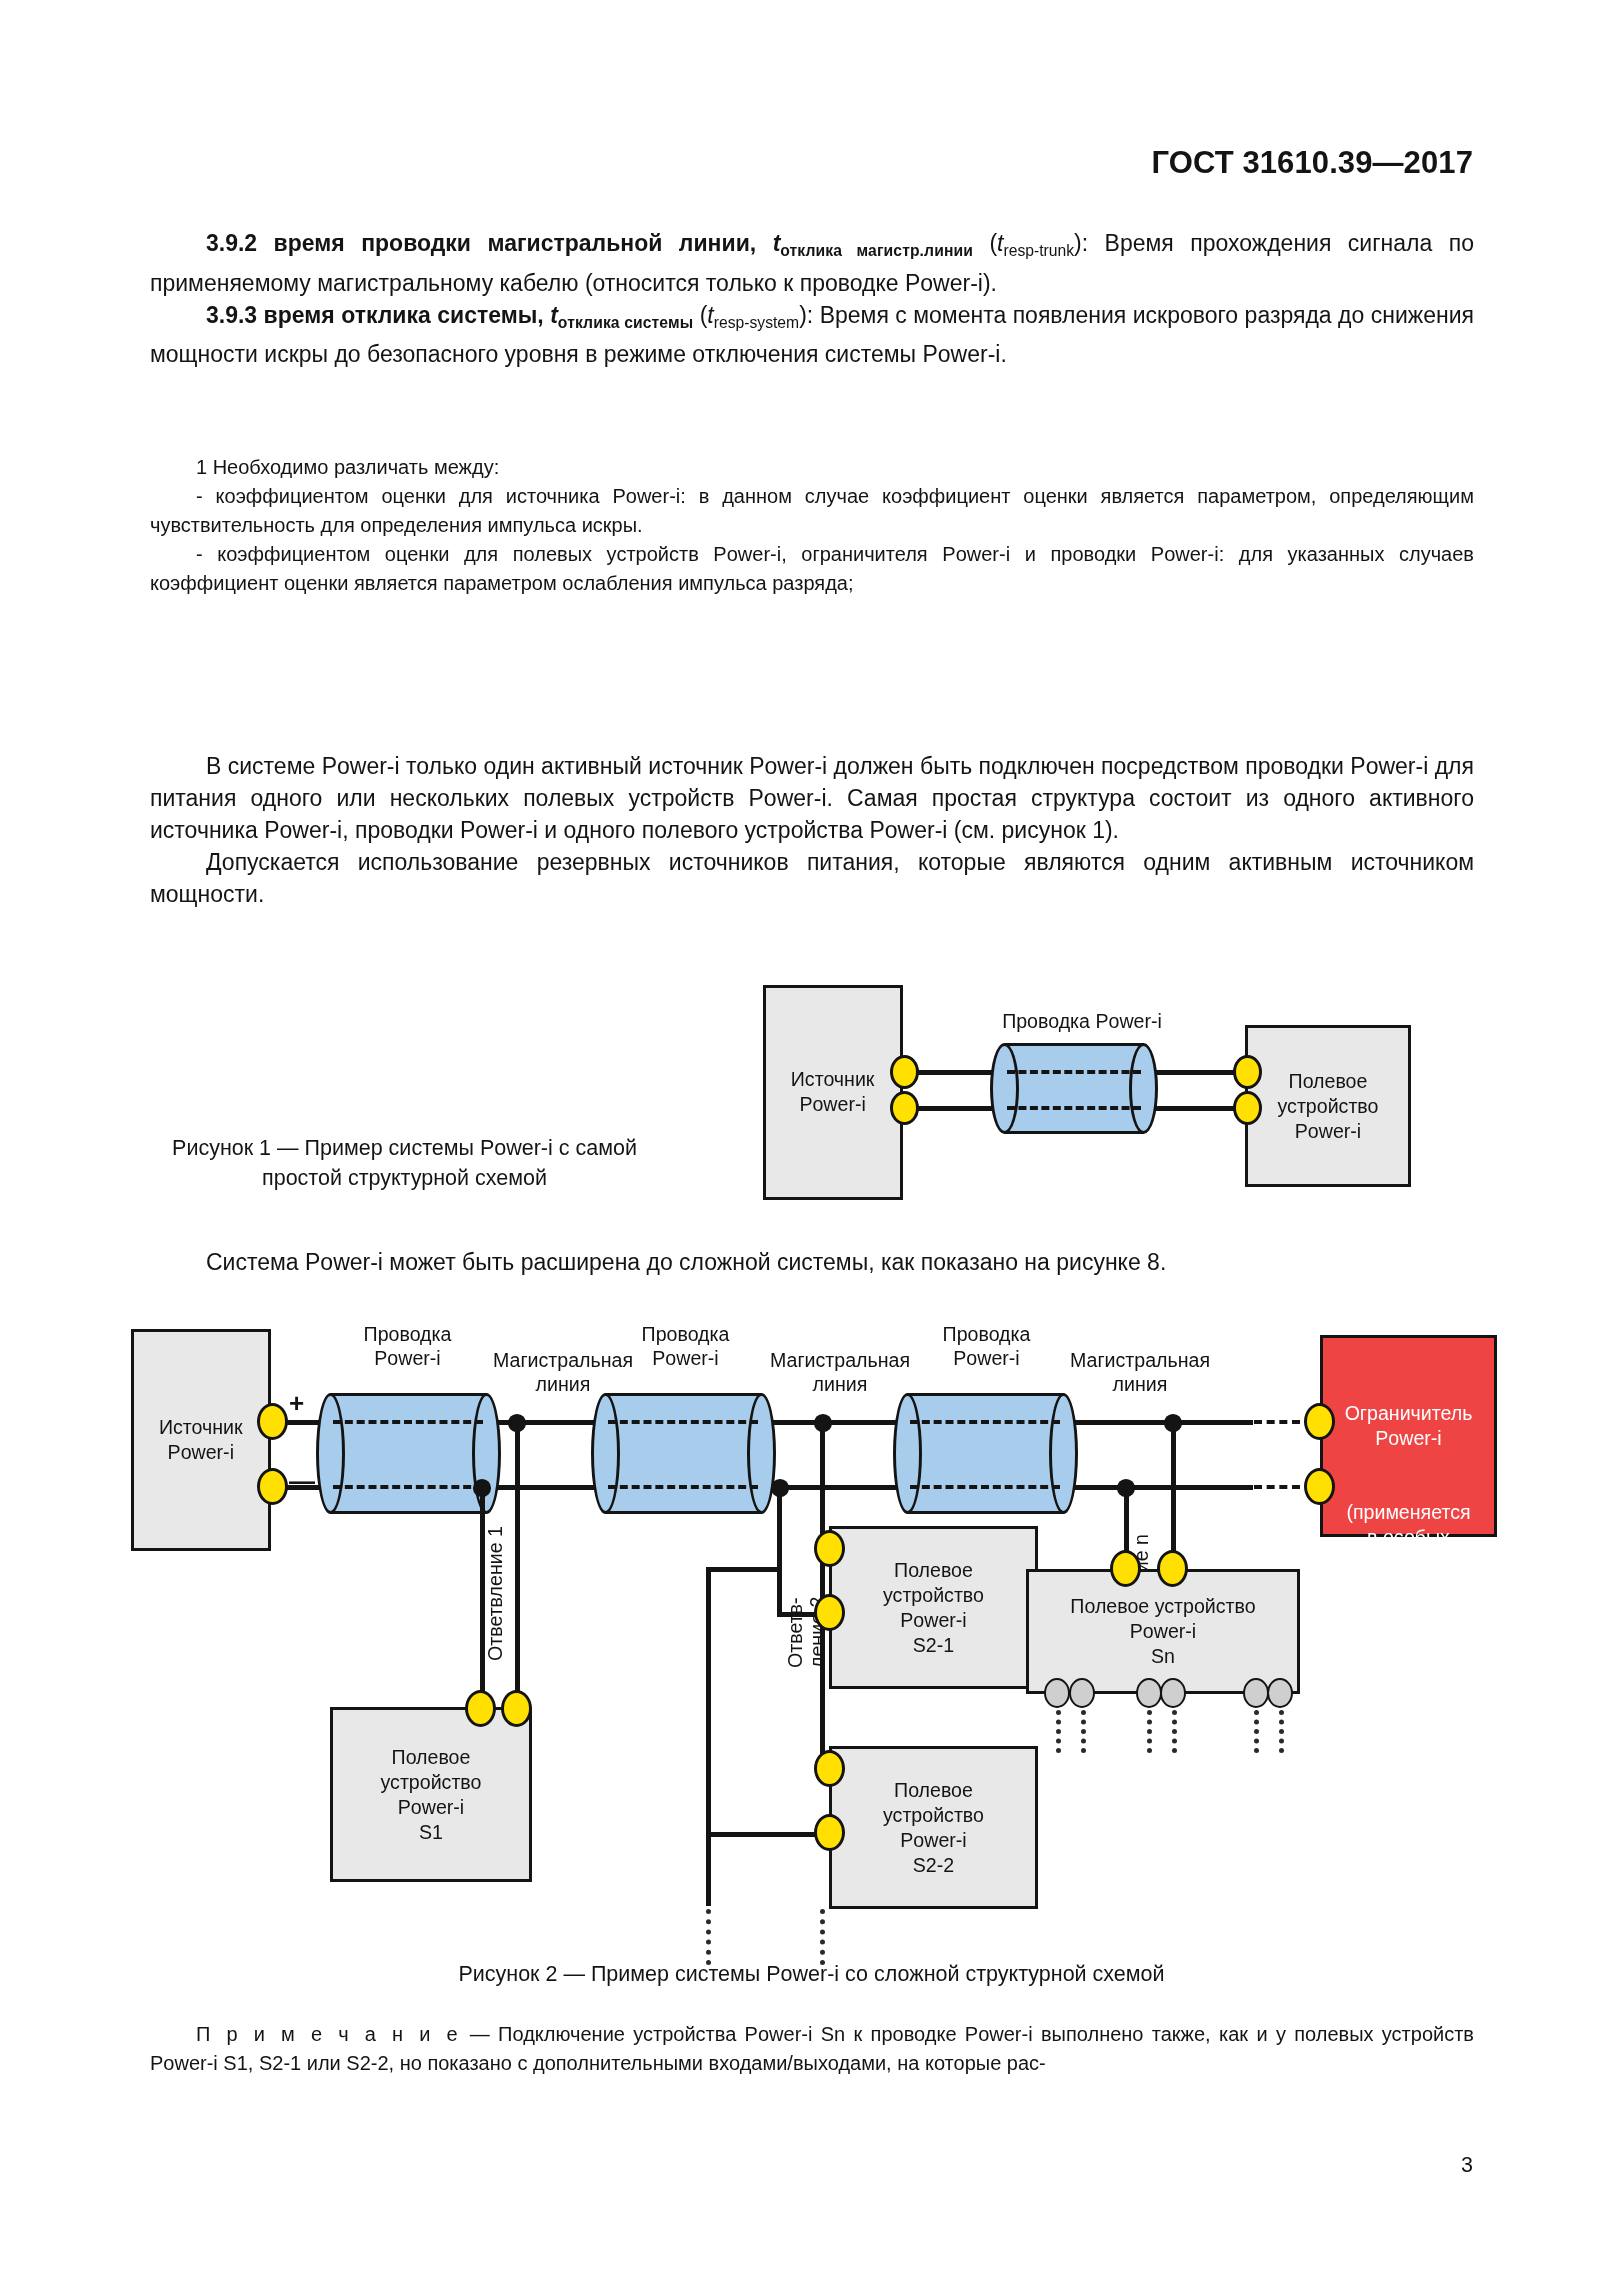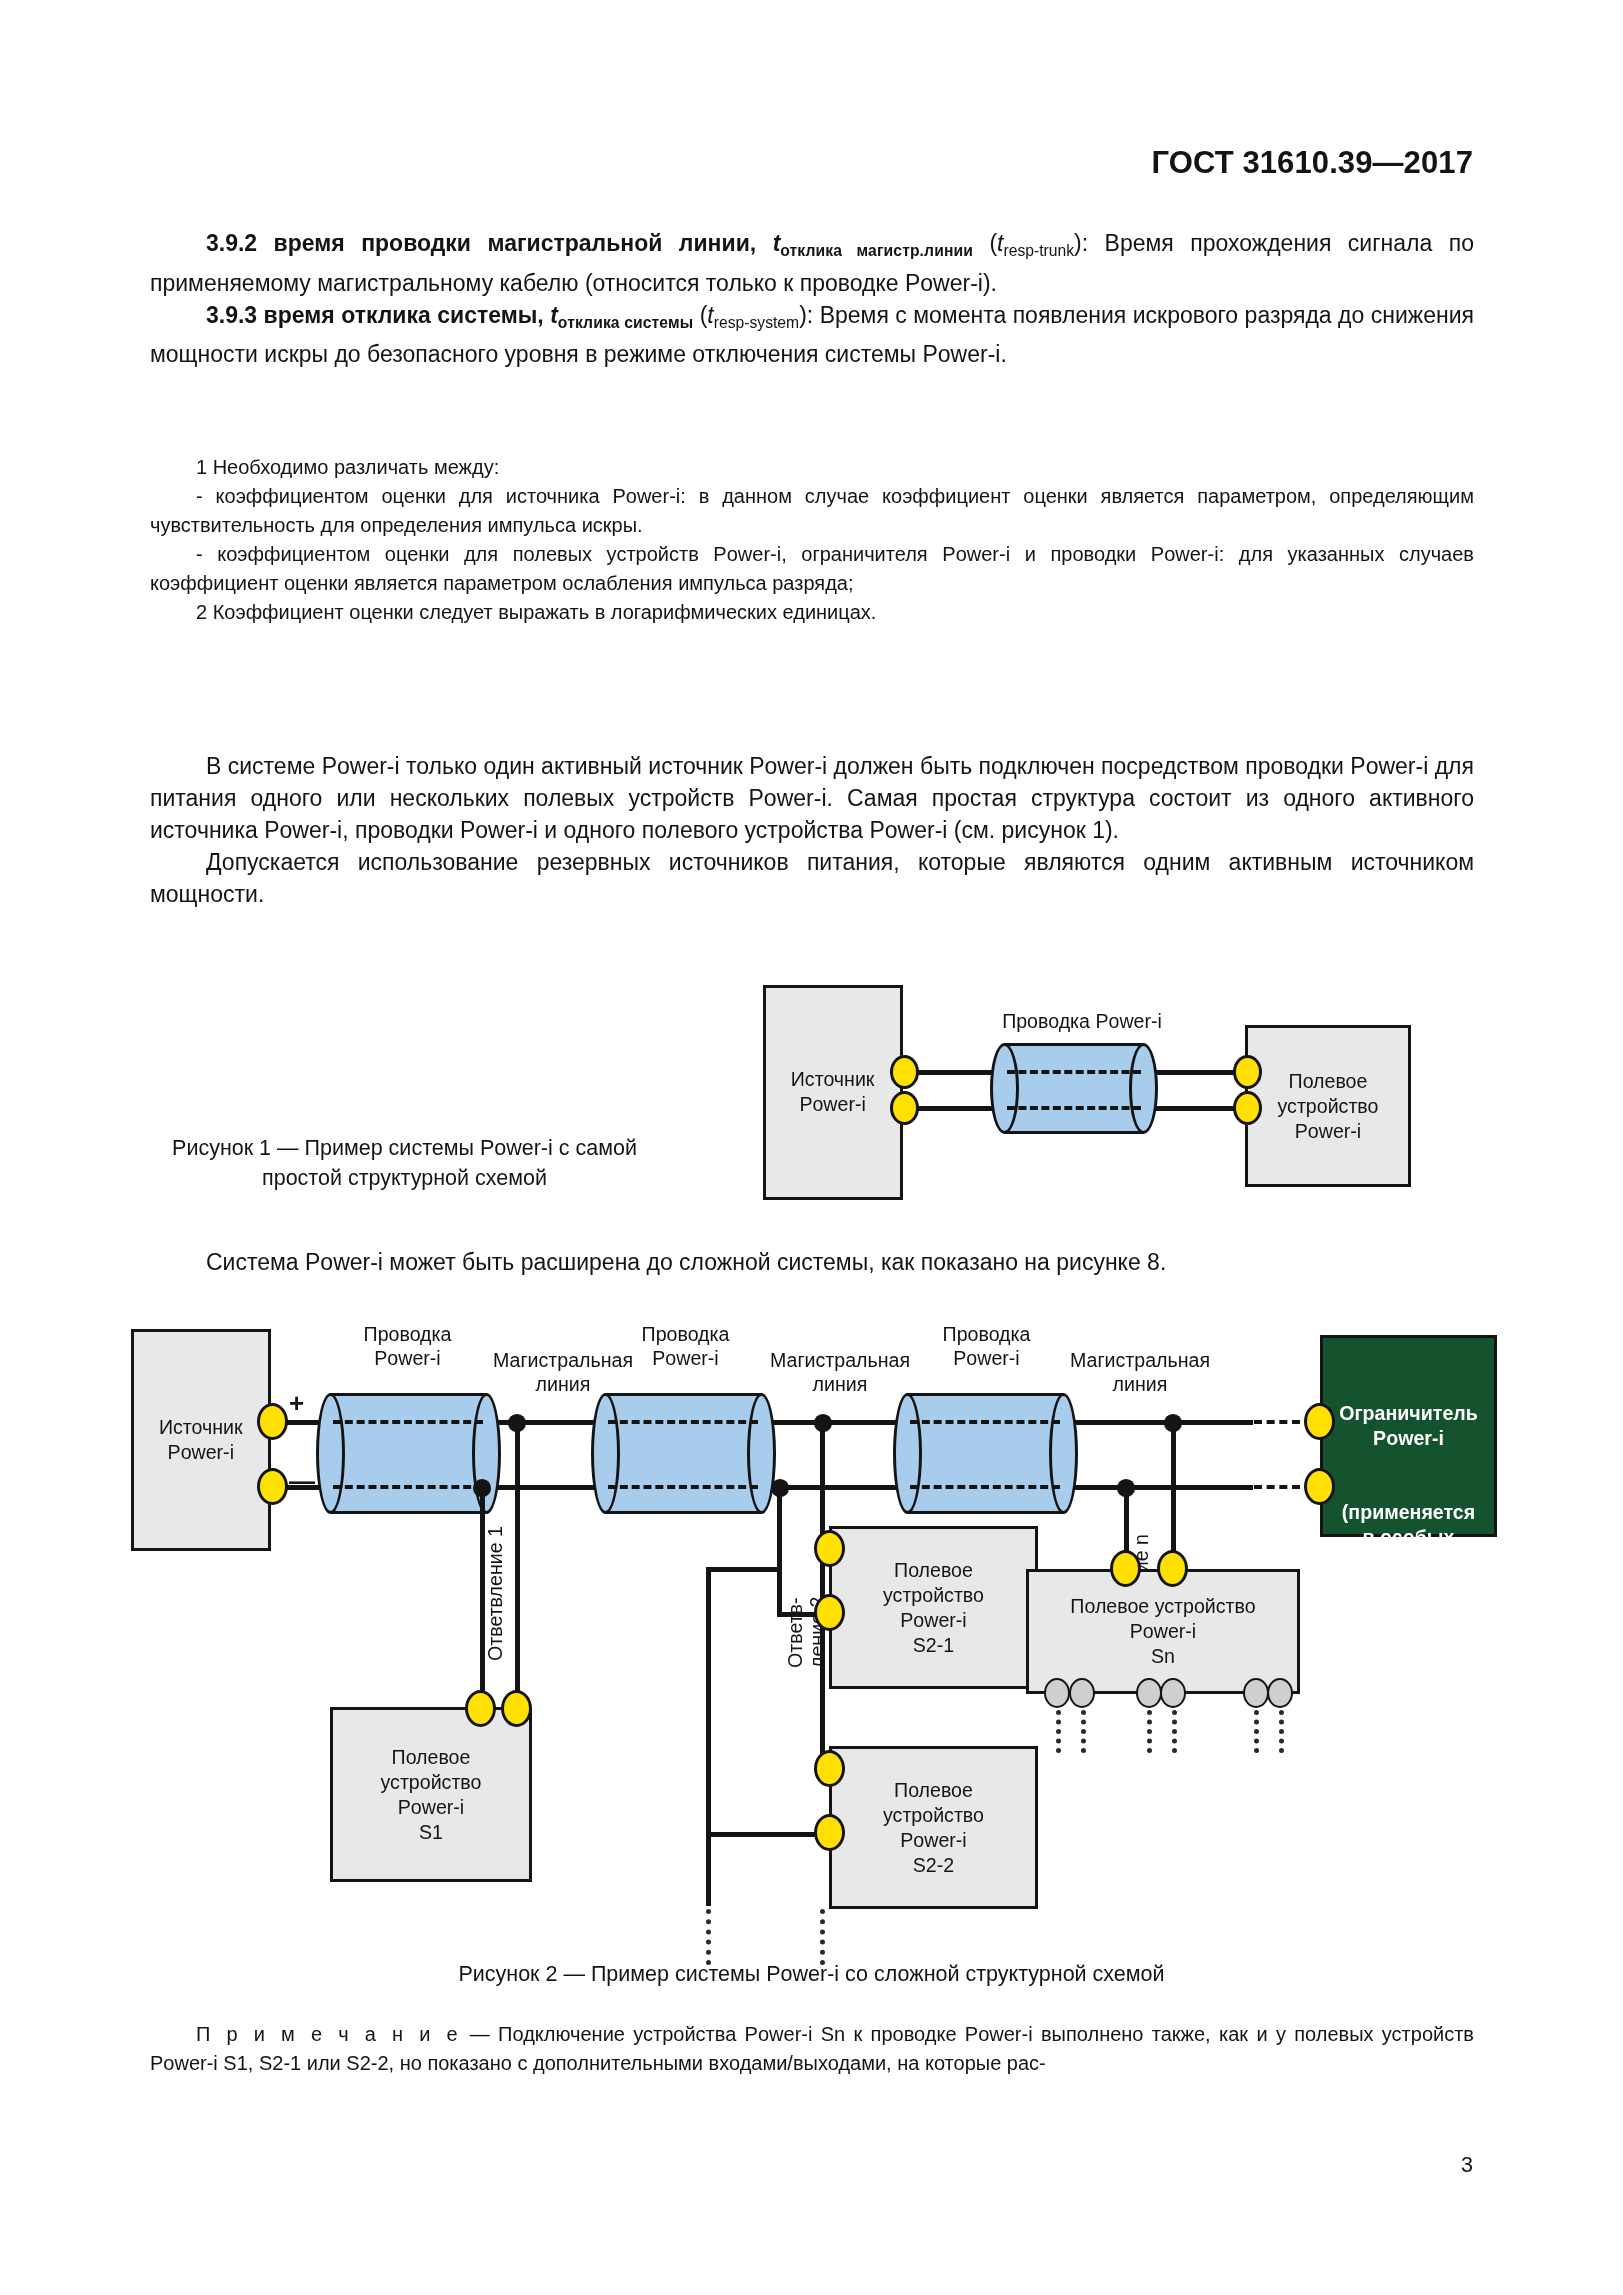--- a/index.html
+++ b/index.html
@@ -60,21 +60,21 @@
 
   
   .fig { position:absolute; }
   .box {
     position:absolute; box-sizing:border-box;
     background:#e8e8e8; border:3.3px solid #141414;
     display:flex; align-items:center; justify-content:center;
     text-align:center; font-size:19.6px; line-height:25px; color:#141414;
     white-space:pre-line;
   }
-  .box.dark { background:#14532d; color:#ffffff; border-color:#141414;font-weight:bold; }
+  .box.dark { background:#ef4444; color:#ffffff; border-color:#141414; }
 
   .wire { position:absolute; background:#141414; }
   .wire.h { height:4.6px; }
   .wire.v { width:4.6px; }
 
   .dashline { position:absolute; height:0; border-top:4.6px dashed #141414; }
   .dashline-dot { position:absolute; width:0; border-left:5.2px dotted #2a2a2a; }
 
   .term {
     position:absolute; box-sizing:border-box;
@@ -124,21 +124,20 @@
     <p class="body"><span class="b">3.9.2</span> <span class="b">время проводки магистральной линии,</span> <span class="b it">t</span><sub class="sb">отклика магистр.линии</sub> (<span class="it">t</span><sub class="sbn">resp-trunk</sub><span>): Время прохождения сигнала по применяемому магистральному кабелю (относится только к проводке Power-i).</span></p>
 
     <p class="body"><span class="b">3.9.3</span> <span class="b">время отклика системы,</span> <span class="b it">t</span><sub class="sb">отклика системы</sub> (<span class="it">t</span><sub class="sbn">resp-system</sub><span>): Время с момента появления искрового разряда до снижения мощности искры до безопасного уровня в режиме отключения системы Power-i.</span></p>
 
   </div>
 
   <div class="col" style="top:453px;">
     <p class="note">1  Необходимо различать между:</p>
     <p class="note">- коэффициентом оценки для источника Power-i: в данном случае коэффициент оценки является параметром, определяющим чувствительность для определения импульса искры.</p>
     <p class="note">- коэффициентом оценки для полевых устройств Power-i, ограничителя Power-i и проводки Power-i: для указанных случаев коэффициент оценки является параметром ослабления импульса разряда;</p>
-    <p class="note">2  Коэффициент оценки следует выражать в логарифмических единицах.</p>
   </div>
 
 
   <div class="col" style="top:750px;">
     <p class="body">В системе Power-i только один активный источник Power-i должен быть подключен посредством проводки Power-i для питания одного или нескольких полевых устройств Power-i. Самая простая структура состоит из одного активного источника Power-i, проводки Power-i и одного полевого устройства Power-i (см. рисунок 1).</p>
     <p class="body">Допускается использование резервных источников питания, которые являются одним активным источником мощности.</p>
   </div>
 
   <div class="fig" style="left:743px; top:978px; width:730px; height:228px;">
 

